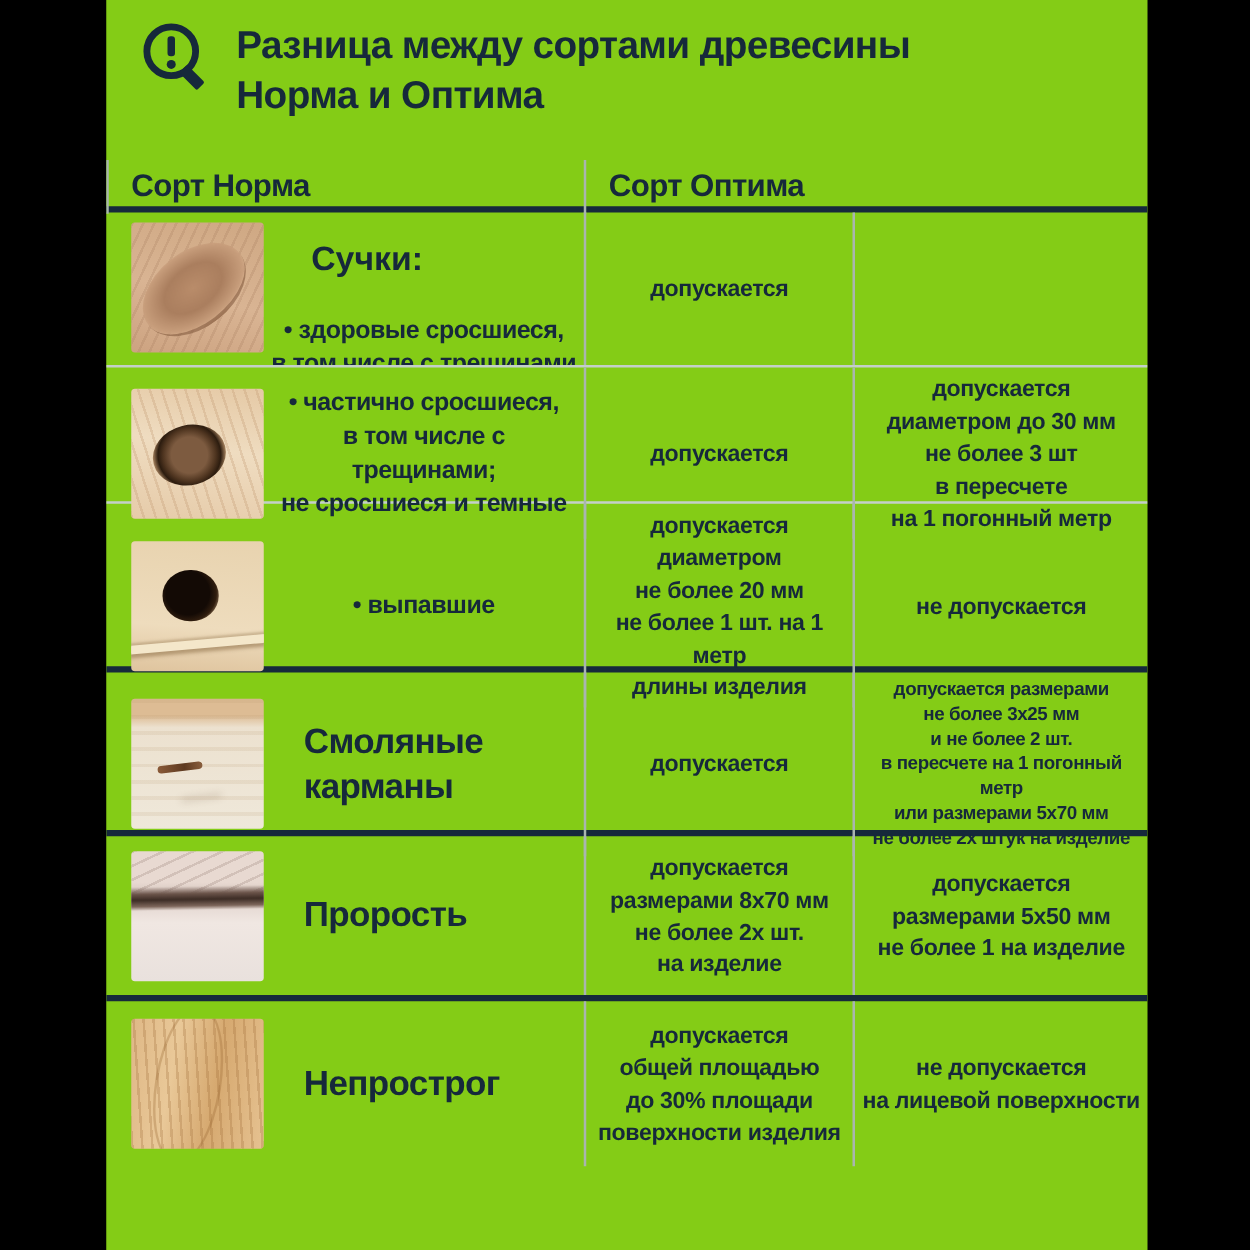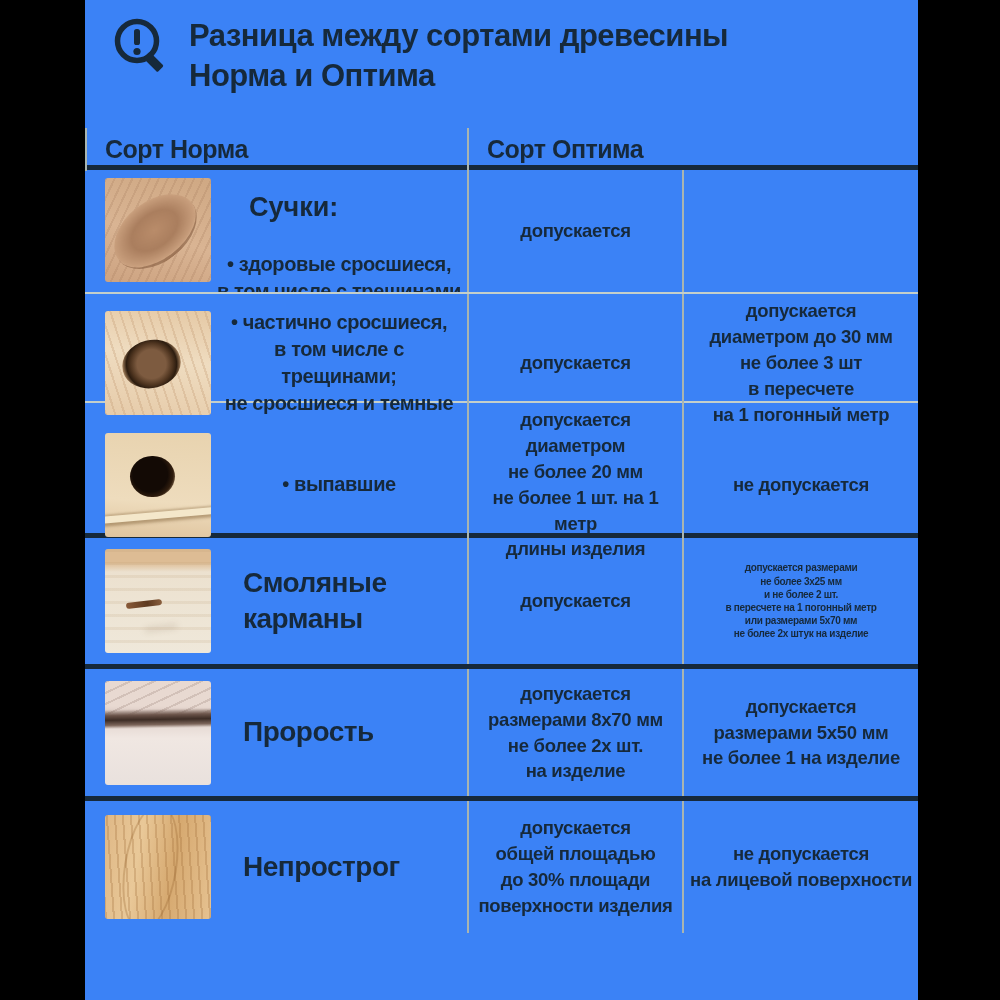--- a/index.html
+++ b/index.html
@@ -6,21 +6,21 @@
   html,body { width:1000px; height:1000px; }
   body {
     background:#000;
     font-family:"Liberation Sans","DejaVu Sans",sans-serif;
     color:#16293b;
     position:relative;
   }
   .frame {
     position:absolute; left:85px; top:0;
     width:833px; height:1000px;
-    background:#3b82f6;
+    background:#84cc16;
     overflow:hidden;
   }
 
   
   .page-header { position:relative; height:122px; }
   .hdr-icon { position:absolute; left:26px; top:16px; width:62px; height:62px; }
   .page-title {
     position:absolute; left:104px; top:16px;
     font-size:31px; font-weight:bold; line-height:40px;
     white-space:pre-line; letter-spacing:-0.5px;
@@ -45,21 +45,21 @@
   .r6 { height:132px; }
 
   .c1 { display:flex; align-items:center; padding-left:20px; overflow:hidden; }
   .c2, .c3 {
     border-left:2px solid #a9b5b0;
     display:flex; align-items:center; justify-content:center;
     text-align:center; padding:4px 5px;
     font-size:18.5px; font-weight:bold; line-height:1.4;
     white-space:pre-line; letter-spacing:-0.3px;
   }
-  .c3.small { font-size:10px; line-height:1.32; }
+  .c3.small { font-size:15px; line-height:1.32; }
 
   .deftext {
     flex:1; text-align:center; font-size:20px; font-weight:bold;
     line-height:1.35; white-space:pre-line; letter-spacing:-0.4px;
     padding:0 6px;
   }
   .r1 .c1 { align-items:stretch; }
   .r1 .wood { align-self:flex-end; margin-bottom:10px; }
   .r1col { flex:1; display:flex; flex-direction:column; }
   .group-title { margin:22px 0 0 38px; font-size:27px; font-weight:bold; text-align:left; }

